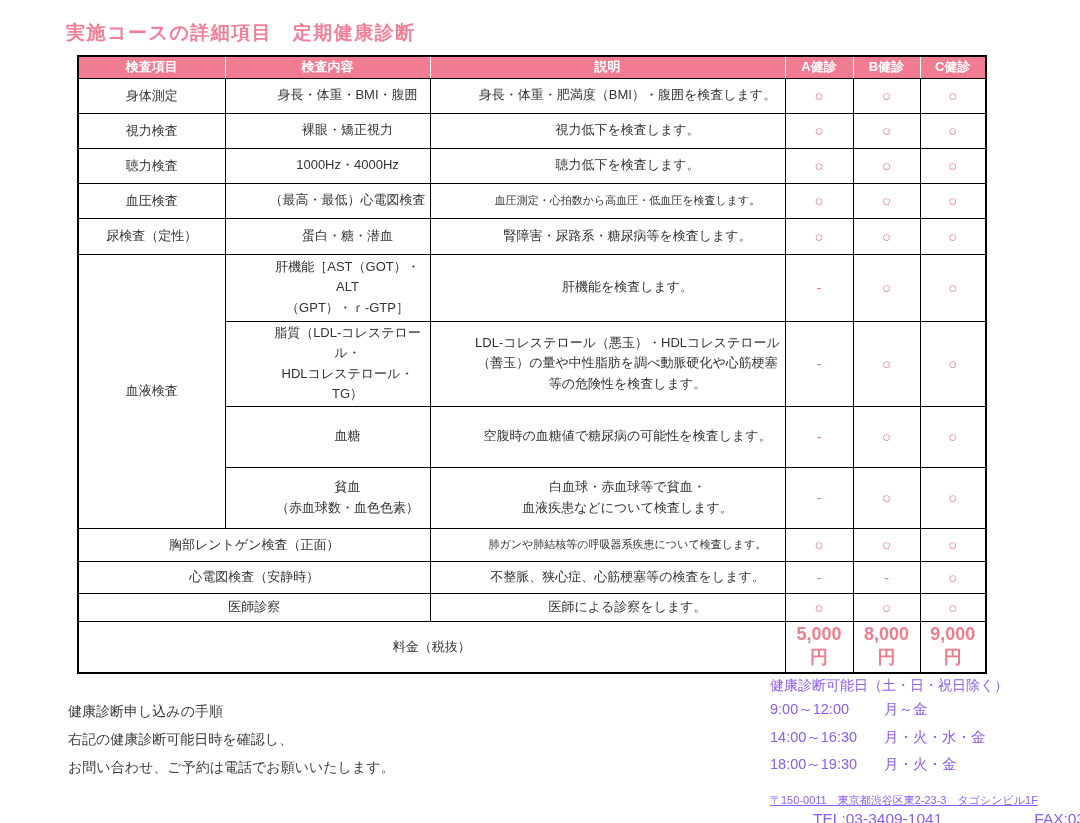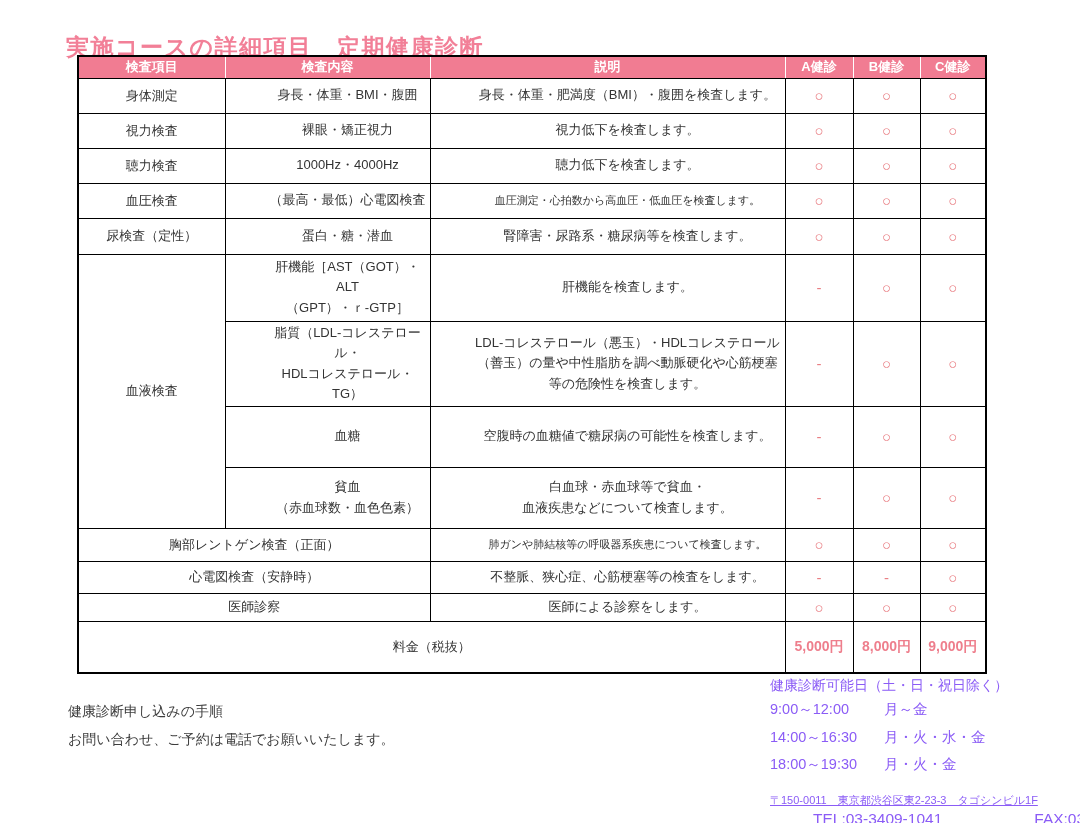--- a/index.html
+++ b/index.html
@@ -7,33 +7,33 @@
     --title-color:#f27f97;
     --mark-color:#e97f84;
     --price-color:#ee7e8c;
     --text-color:#333333;
   }
   *{margin:0;padding:0;box-sizing:border-box;}
   html,body{width:1080px;height:823px;background:#ffffff;overflow:hidden;}
   body{font-family:"Liberation Sans","DejaVu Sans",sans-serif;color:var(--text-color);}
   .page{position:relative;width:1080px;height:823px;background:#fff;}
 
-  .title{position:absolute;left:66px;top:32px;font-size:23px;font-weight:bold;
+  .title{position:absolute;left:66px;top:20px;font-size:19px;font-weight:bold;
          color:var(--title-color);letter-spacing:1.5px;white-space:pre;}
 
   .table-wrap{position:absolute;left:77px;top:55px;}
   table{border-collapse:collapse;table-layout:fixed;width:908px;border:2px solid #000;}
   th,td{border:1px solid #000;text-align:center;vertical-align:middle;
         font-size:13px;padding:1px 4px;color:var(--text-color);}
   thead th{background:var(--header-bg);color:#ffffff;font-weight:bold;height:22px;
            font-size:13px;border:1px solid #ffffff;border-bottom:1px solid #000;padding:0;}
   .pre{white-space:pre-line;line-height:1.55;padding-left:44px;}
   .small-desc{font-size:11px;}
   .mark-cell{font-size:15px;color:var(--mark-color);font-weight:normal;}
-  .price-cell{font-size:14px;font-weight:bold;color:var(--price-color);}
+  .price-cell{font-size:18px;font-weight:bold;color:var(--price-color);}
   .h35{height:35px}.h36{height:36px}.h67{height:67px}.h85{height:85px}
   .h61{height:61px}.h33{height:33px}.h32{height:32px}.h28{height:28px}.h52{height:52px}
 
   .notes{position:absolute;left:68px;top:697px;font-size:14px;line-height:28px;color:#3d3d3d;}
 
   .schedule{position:absolute;left:770px;top:674px;width:305px;color:#8b5cf6;}
   .sched-title{font-size:14px;line-height:22px;}
   .slot{display:flex;font-size:14.5px;line-height:27.5px;}
   .slot-time{width:114px;}
   .address{font-size:11px;line-height:15px;margin-top:14px;white-space:nowrap;text-decoration:underline;}
@@ -168,20 +168,21 @@
           <td class="price-cell">5,000円</td>
           <td class="price-cell">8,000円</td>
           <td class="price-cell">9,000円</td>
         </tr>
       </tbody>
     </table>
   </div>
 
   <div class="notes">
     <div>健康診断申し込みの手順</div>
+    <div>右記の健康診断可能日時を確認し、</div>
     <div>お問い合わせ、ご予約は電話でお願いいたします。</div>
   </div>
 
   <div class="schedule">
     <div class="sched-title">健康診断可能日（土・日・祝日除く）</div>
     <div class="slot">
       <span class="slot-time">9:00～12:00</span>
       <span class="slot-days">月～金</span>
     </div>
     <div class="slot">

